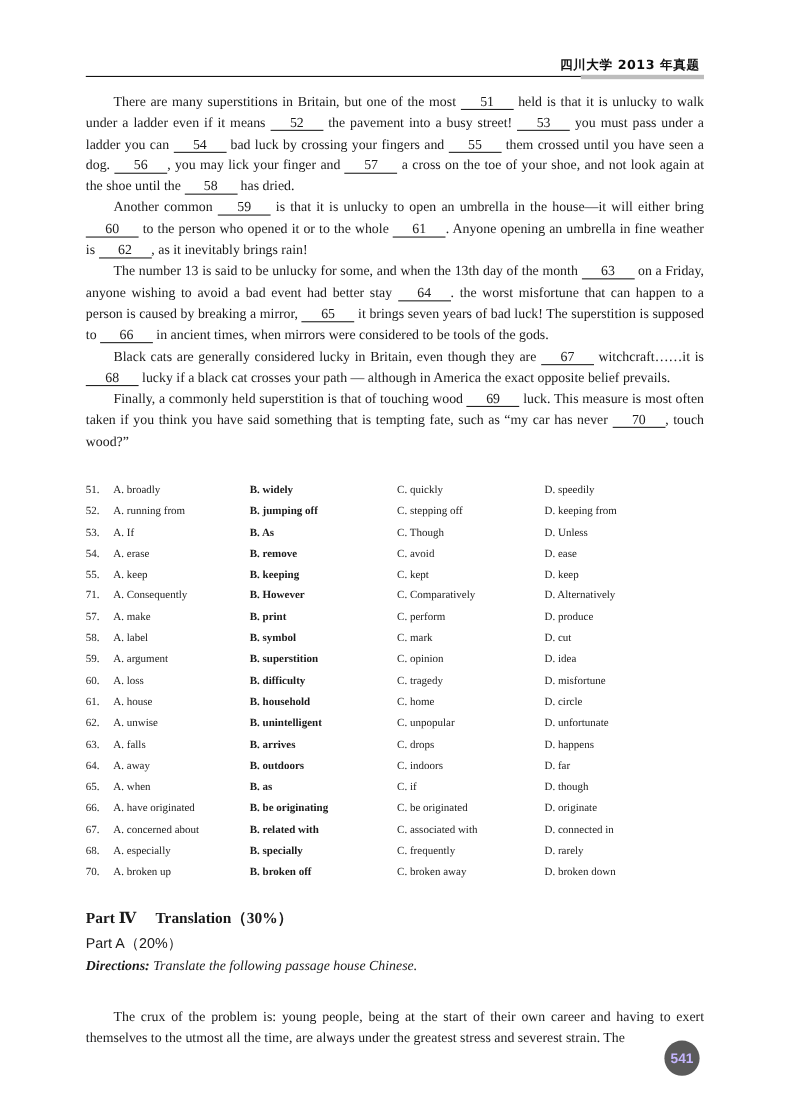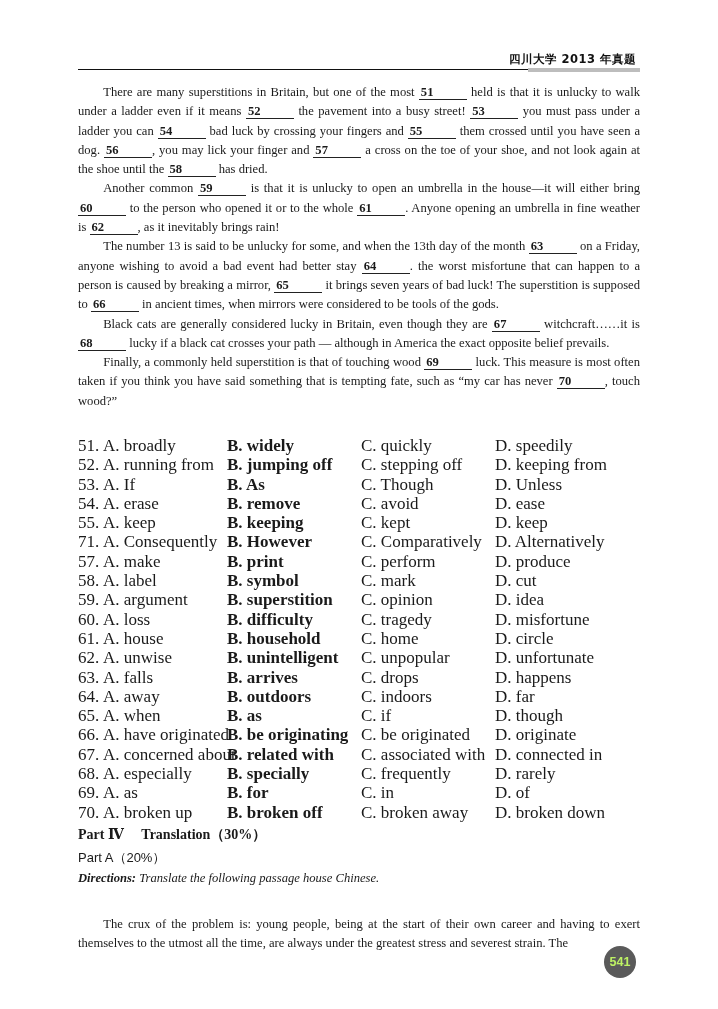--- a/index.html
+++ b/index.html
@@ -21,26 +21,26 @@
   }
   .header-bar {
     position: absolute; right: 0; top: 16px; width: 112px; height: 4px; background: #bdbdbd;
   }
   .passage {
     position: absolute; left: 78px; top: 83px; width: 562px;
     font-size: 12.6px; line-height: 19.3px; text-align: justify;
   }
   .passage p { margin: 0; text-indent: 2em; }
   .blank {
-    display: inline-block; min-width: 44px; text-align: left;
-    border-bottom: 1px solid #222; line-height: 13px; padding: 0 2px; text-indent: 0; font-weight: bold;
+    display: inline-block; min-width: 44px; text-align: center;
+    border-bottom: 1px solid #222; line-height: 13px; padding: 0 2px; text-indent: 0;
   }
   .options {
     position: absolute; left: 78px; top: 436px; width: 562px;
-    font-size: 17px;
+    font-size: 10px;
   }
   .opt-row { display: flex; height: 19.3px; line-height: 19.3px; }
   .opt-num { width: 25px; }
   .opt { white-space: nowrap; }
   .opt.a { width: 124px; }
   .opt.b { width: 134px; font-weight: bold; }
   .opt.c { width: 134px; }
   .opt.d { flex: 1; }
   .part4 {
     position: absolute; left: 78px; top: 826px;
@@ -55,21 +55,21 @@
     position: absolute; left: 78px; top: 871px; font-style: italic; font-size: 12.6px;
   }
   .directions b { font-weight: bold; }
   .translation {
     position: absolute; left: 78px; top: 894px; width: 562px;
     font-size: 12.6px; line-height: 19.3px; text-align: justify; margin-top: 21px;
   }
   .translation p { margin: 0; text-indent: 2em; }
   .page-badge {
     position: absolute; left: 604px; top: 946px; width: 32px; height: 32px;
-    border-radius: 50%; background: #5a5a5a; color: #bef264;
+    border-radius: 50%; background: #5a5a5a; color: #c4b5fd;
     font-family: "Liberation Sans", sans-serif; font-weight: bold; font-size: 12.5px;
     display: flex; align-items: center; justify-content: center;
   }
 </style>
 </head>
 <body>
 
 <div class="header">
   <span class="header-title">四川大学 2013 年真题</span>
   <div class="header-rule"></div>
@@ -205,27 +205,20 @@
       <span class="opt d">D. connected in</span>
     </div>
     <div class="opt-row">
       <span class="opt-num">68.</span>
       <span class="opt a">A. especially</span>
       <span class="opt b">B. specially</span>
       <span class="opt c">C. frequently</span>
       <span class="opt d">D. rarely</span>
     </div>
     <div class="opt-row">
-      <span class="opt-num">69.</span>
-      <span class="opt a">A. as</span>
-      <span class="opt b">B. for</span>
-      <span class="opt c">C. in</span>
-      <span class="opt d">D. of</span>
-    </div>
-    <div class="opt-row">
       <span class="opt-num">70.</span>
       <span class="opt a">A. broken up</span>
       <span class="opt b">B. broken off</span>
       <span class="opt c">C. broken away</span>
       <span class="opt d">D. broken down</span>
     </div>
   </div>
 
 <div class="part4">
   <span>Part Ⅳ</span>

